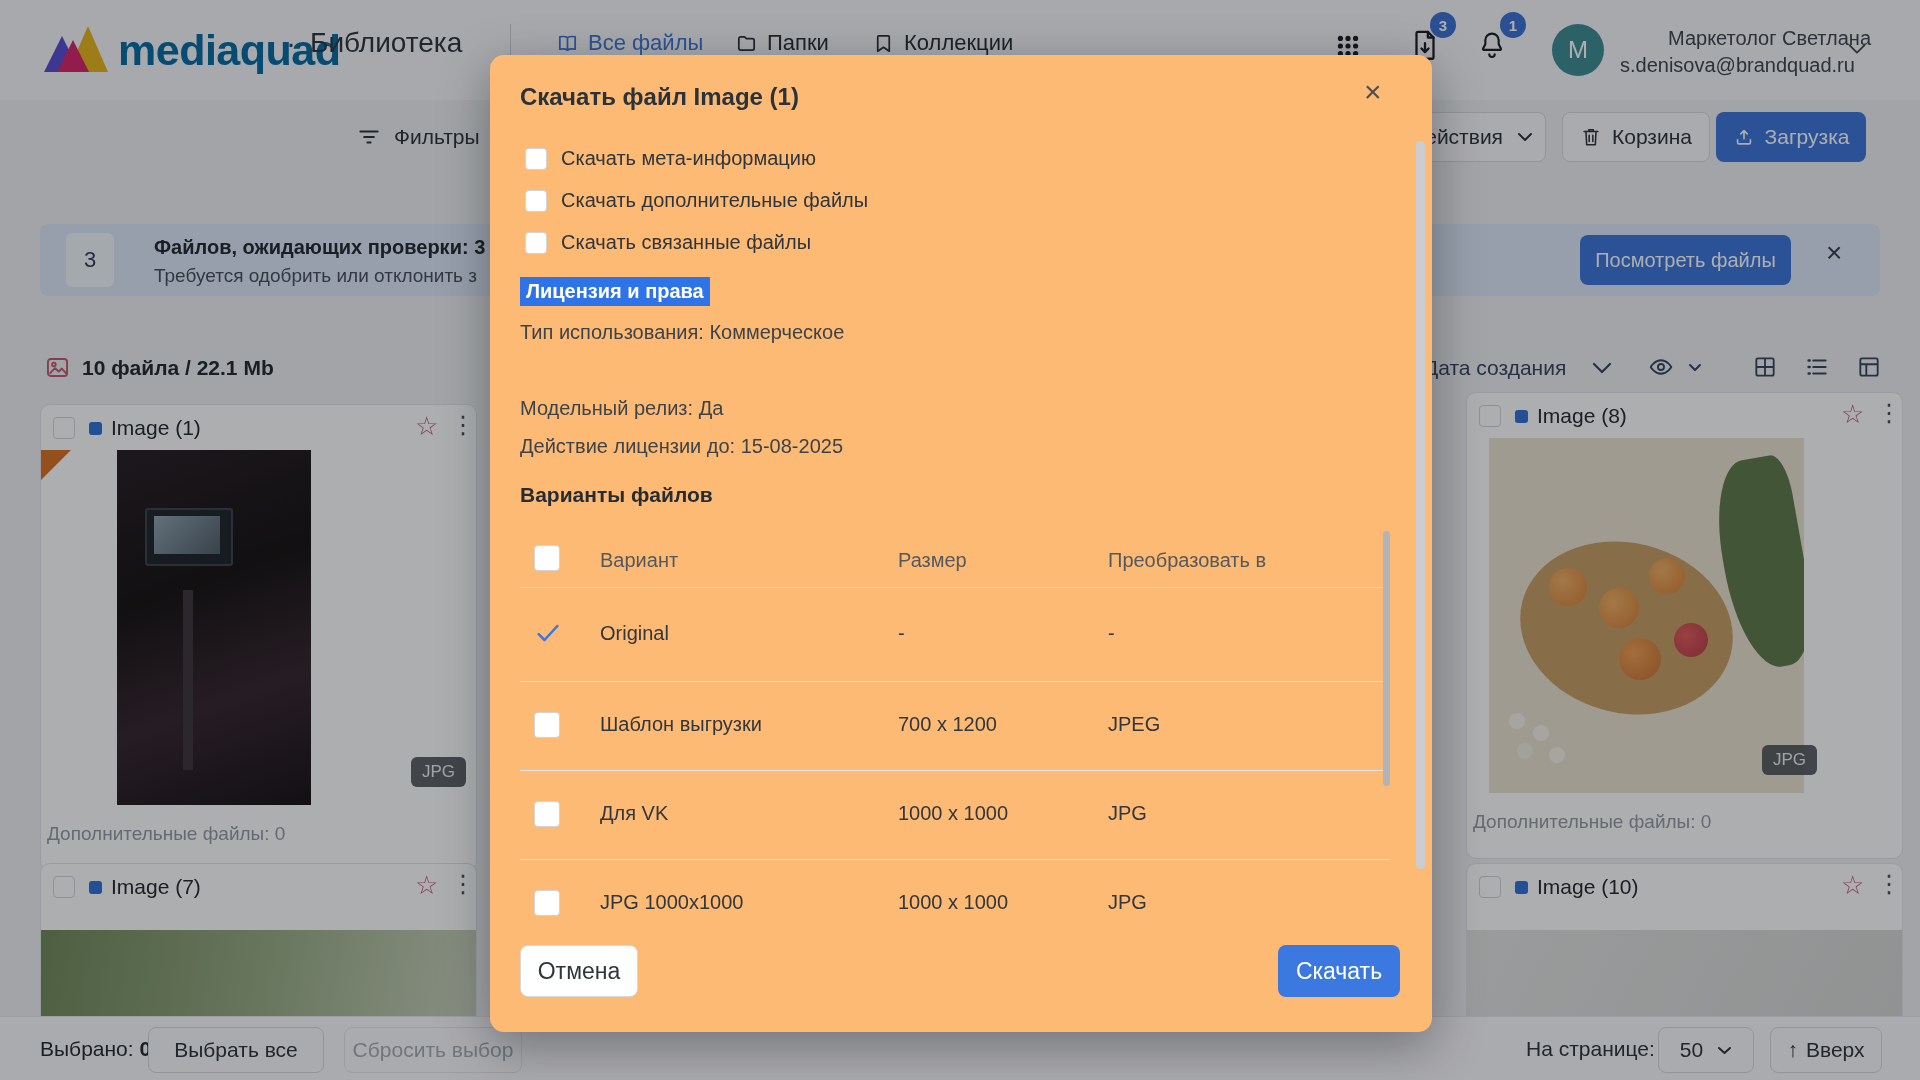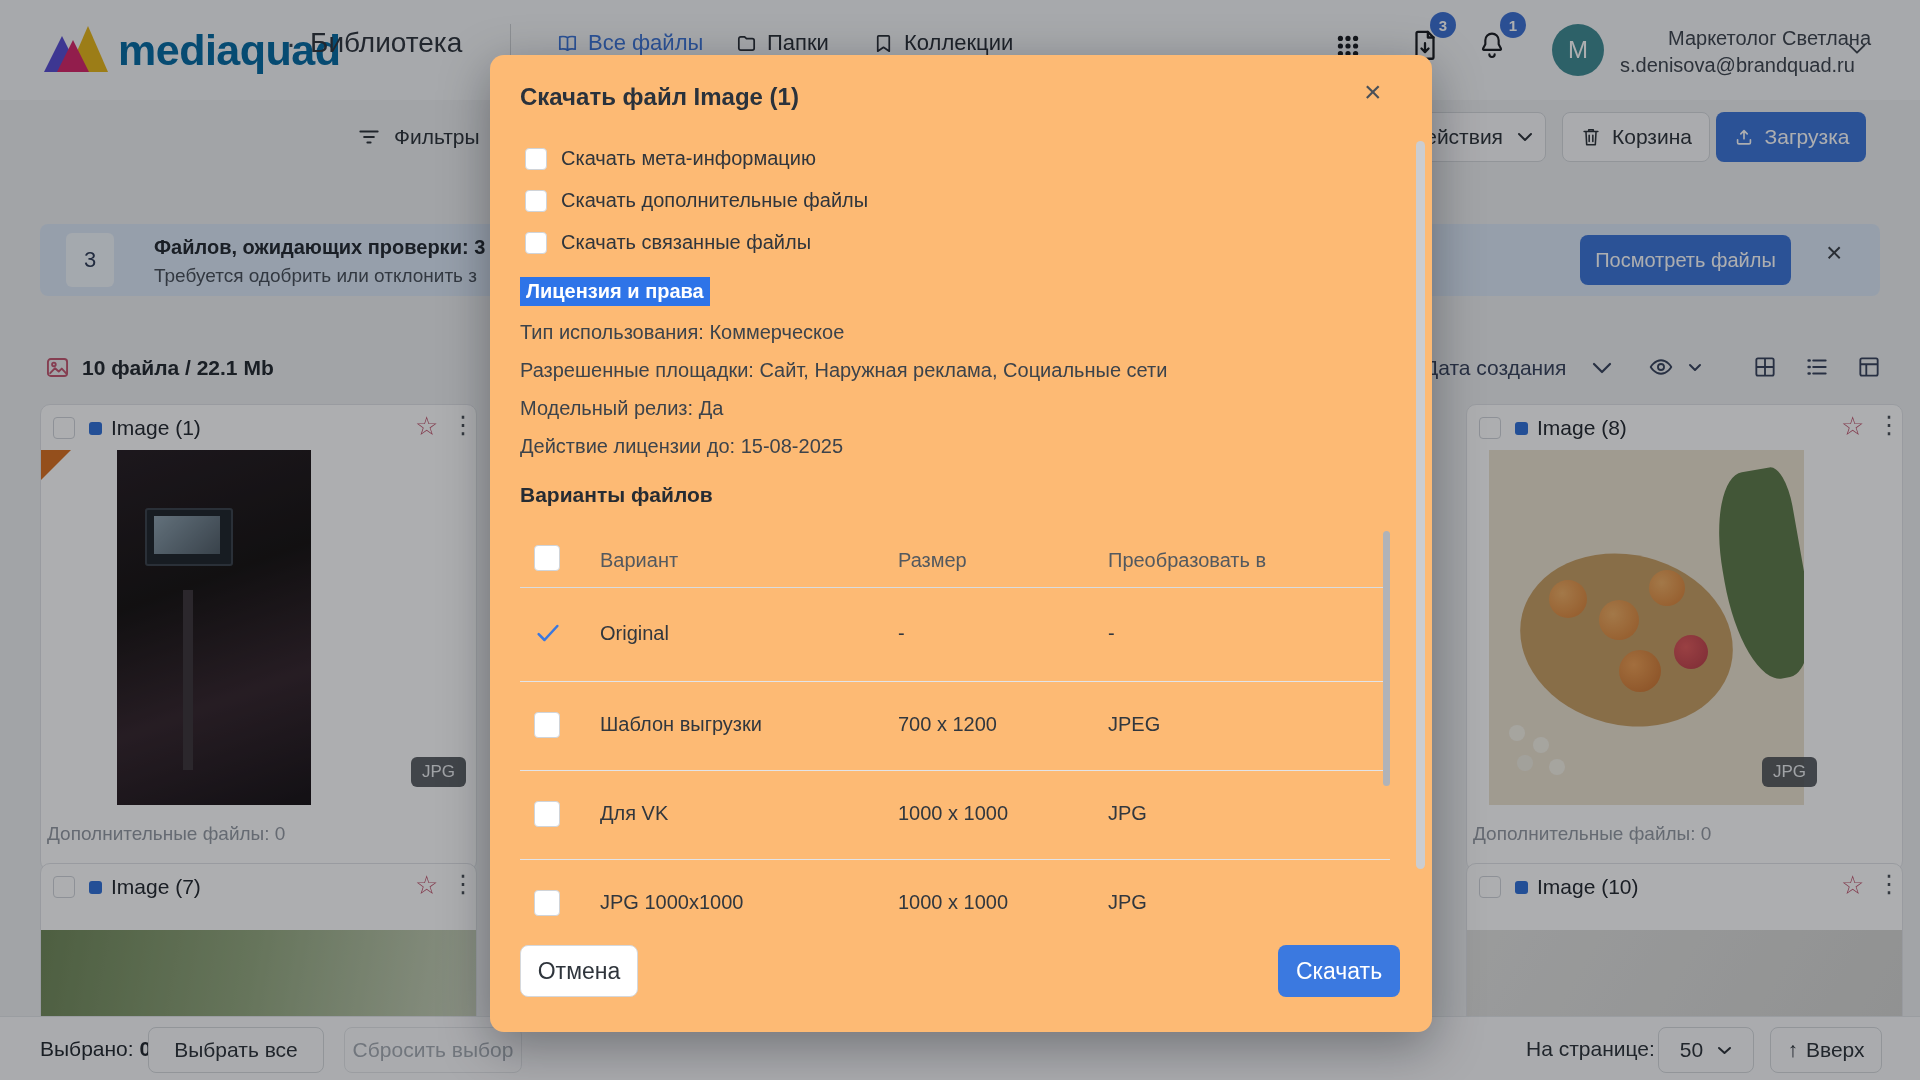--- a/index.html
+++ b/index.html
@@ -245,21 +245,21 @@
       <div class="abs" style="left:28px;top:58px;width:84px;height:54px;background:#1c2228;border:2px solid #39414a;border-radius:3px;">
         <div class="abs" style="left:7px;top:6px;width:66px;height:38px;background:linear-gradient(135deg,#8ea2af,#4f5c66);"></div>
       </div>
       <div class="abs" style="left:66px;top:140px;width:10px;height:180px;background:#3a3237;"></div>
     </div>
     <div class="abs" style="left:0;top:45px;width:0;height:0;border-top:30px solid #d96f1f;border-right:30px solid transparent;"></div>
     <div class="fmt-badge" style="left:370px;top:352px;">JPG</div>
     <div class="abs extra-files" style="left:6px;top:418px;">Дополнительные файлы: 0</div>
   </div>
 
-  <div class="card" style="left:1466px;top:404px;height:465px;">
+  <div class="card" style="left:1466px;top:392px;height:465px;">
     <div class="abs ckb" style="left:12px;top:12px;"></div>
     <div class="abs marker" style="left:48px;top:17px;"></div>
     <div class="abs card-title" style="left:70px;top:11px;">Image (8)</div>
     <div class="abs star" style="left:374px;top:8px;">☆</div>
     <div class="abs kebab" style="left:410px;top:8px;">⋮</div>
     <div class="abs" style="left:22px;top:45px;width:315px;height:355px;background:#ece2cf;overflow:hidden;">
       <div class="abs" style="left:30px;top:105px;width:215px;height:170px;background:#c79e62;border-radius:50%;transform:rotate(14deg);"></div>
       <div class="abs" style="left:235px;top:20px;width:80px;height:210px;background:#5d7a48;border-radius:45% 20% 40% 50%;transform:rotate(-10deg);"></div>
       <div class="abs" style="left:60px;top:130px;width:38px;height:38px;background:radial-gradient(circle at 35% 35%,#f0ae62,#d97e33);border-radius:50%;"></div>
       <div class="abs" style="left:110px;top:150px;width:40px;height:40px;background:radial-gradient(circle at 35% 35%,#f0ae62,#d97e33);border-radius:50%;"></div>
@@ -330,21 +330,20 @@
       <span class="ckb"></span>
       <span class="opt-label">Скачать дополнительные файлы</span>
     </div>
     <div class="abs" style="left:35px;top:176px;display:flex;align-items:center;gap:14px;">
       <span class="ckb"></span>
       <span class="opt-label">Скачать связанные файлы</span>
     </div>
 
     <div class="abs lic-head" style="left:30px;top:222px;">Лицензия и права</div>
     <div class="abs lic-line" style="left:30px;top:266px;">Тип использования: Коммерческое</div>
-    <div class="abs lic-line" style="left:30px;top:304px;">Разрешенные площадки: Сайт, Наружная реклама, Социальные сети</div>
     <div class="abs lic-line" style="left:30px;top:342px;">Модельный релиз: Да</div>
     <div class="abs lic-line" style="left:30px;top:380px;">Действие лицензии до: 15-08-2025</div>
 
     <div class="abs" style="left:30px;top:428px;font-size:21px;font-weight:bold;color:#262c33;">Варианты файлов</div>
 
     <div class="abs ckb" style="left:44px;top:490px;width:26px;height:26px;"></div>
     <div class="abs tbl-head" style="left:110px;top:494px;">Вариант</div>
     <div class="abs tbl-head" style="left:408px;top:494px;">Размер</div>
     <div class="abs tbl-head" style="left:618px;top:494px;">Преобразовать в</div>
     <div class="hline" style="left:30px;top:532px;width:870px;background:#d9dcdf;"></div>

